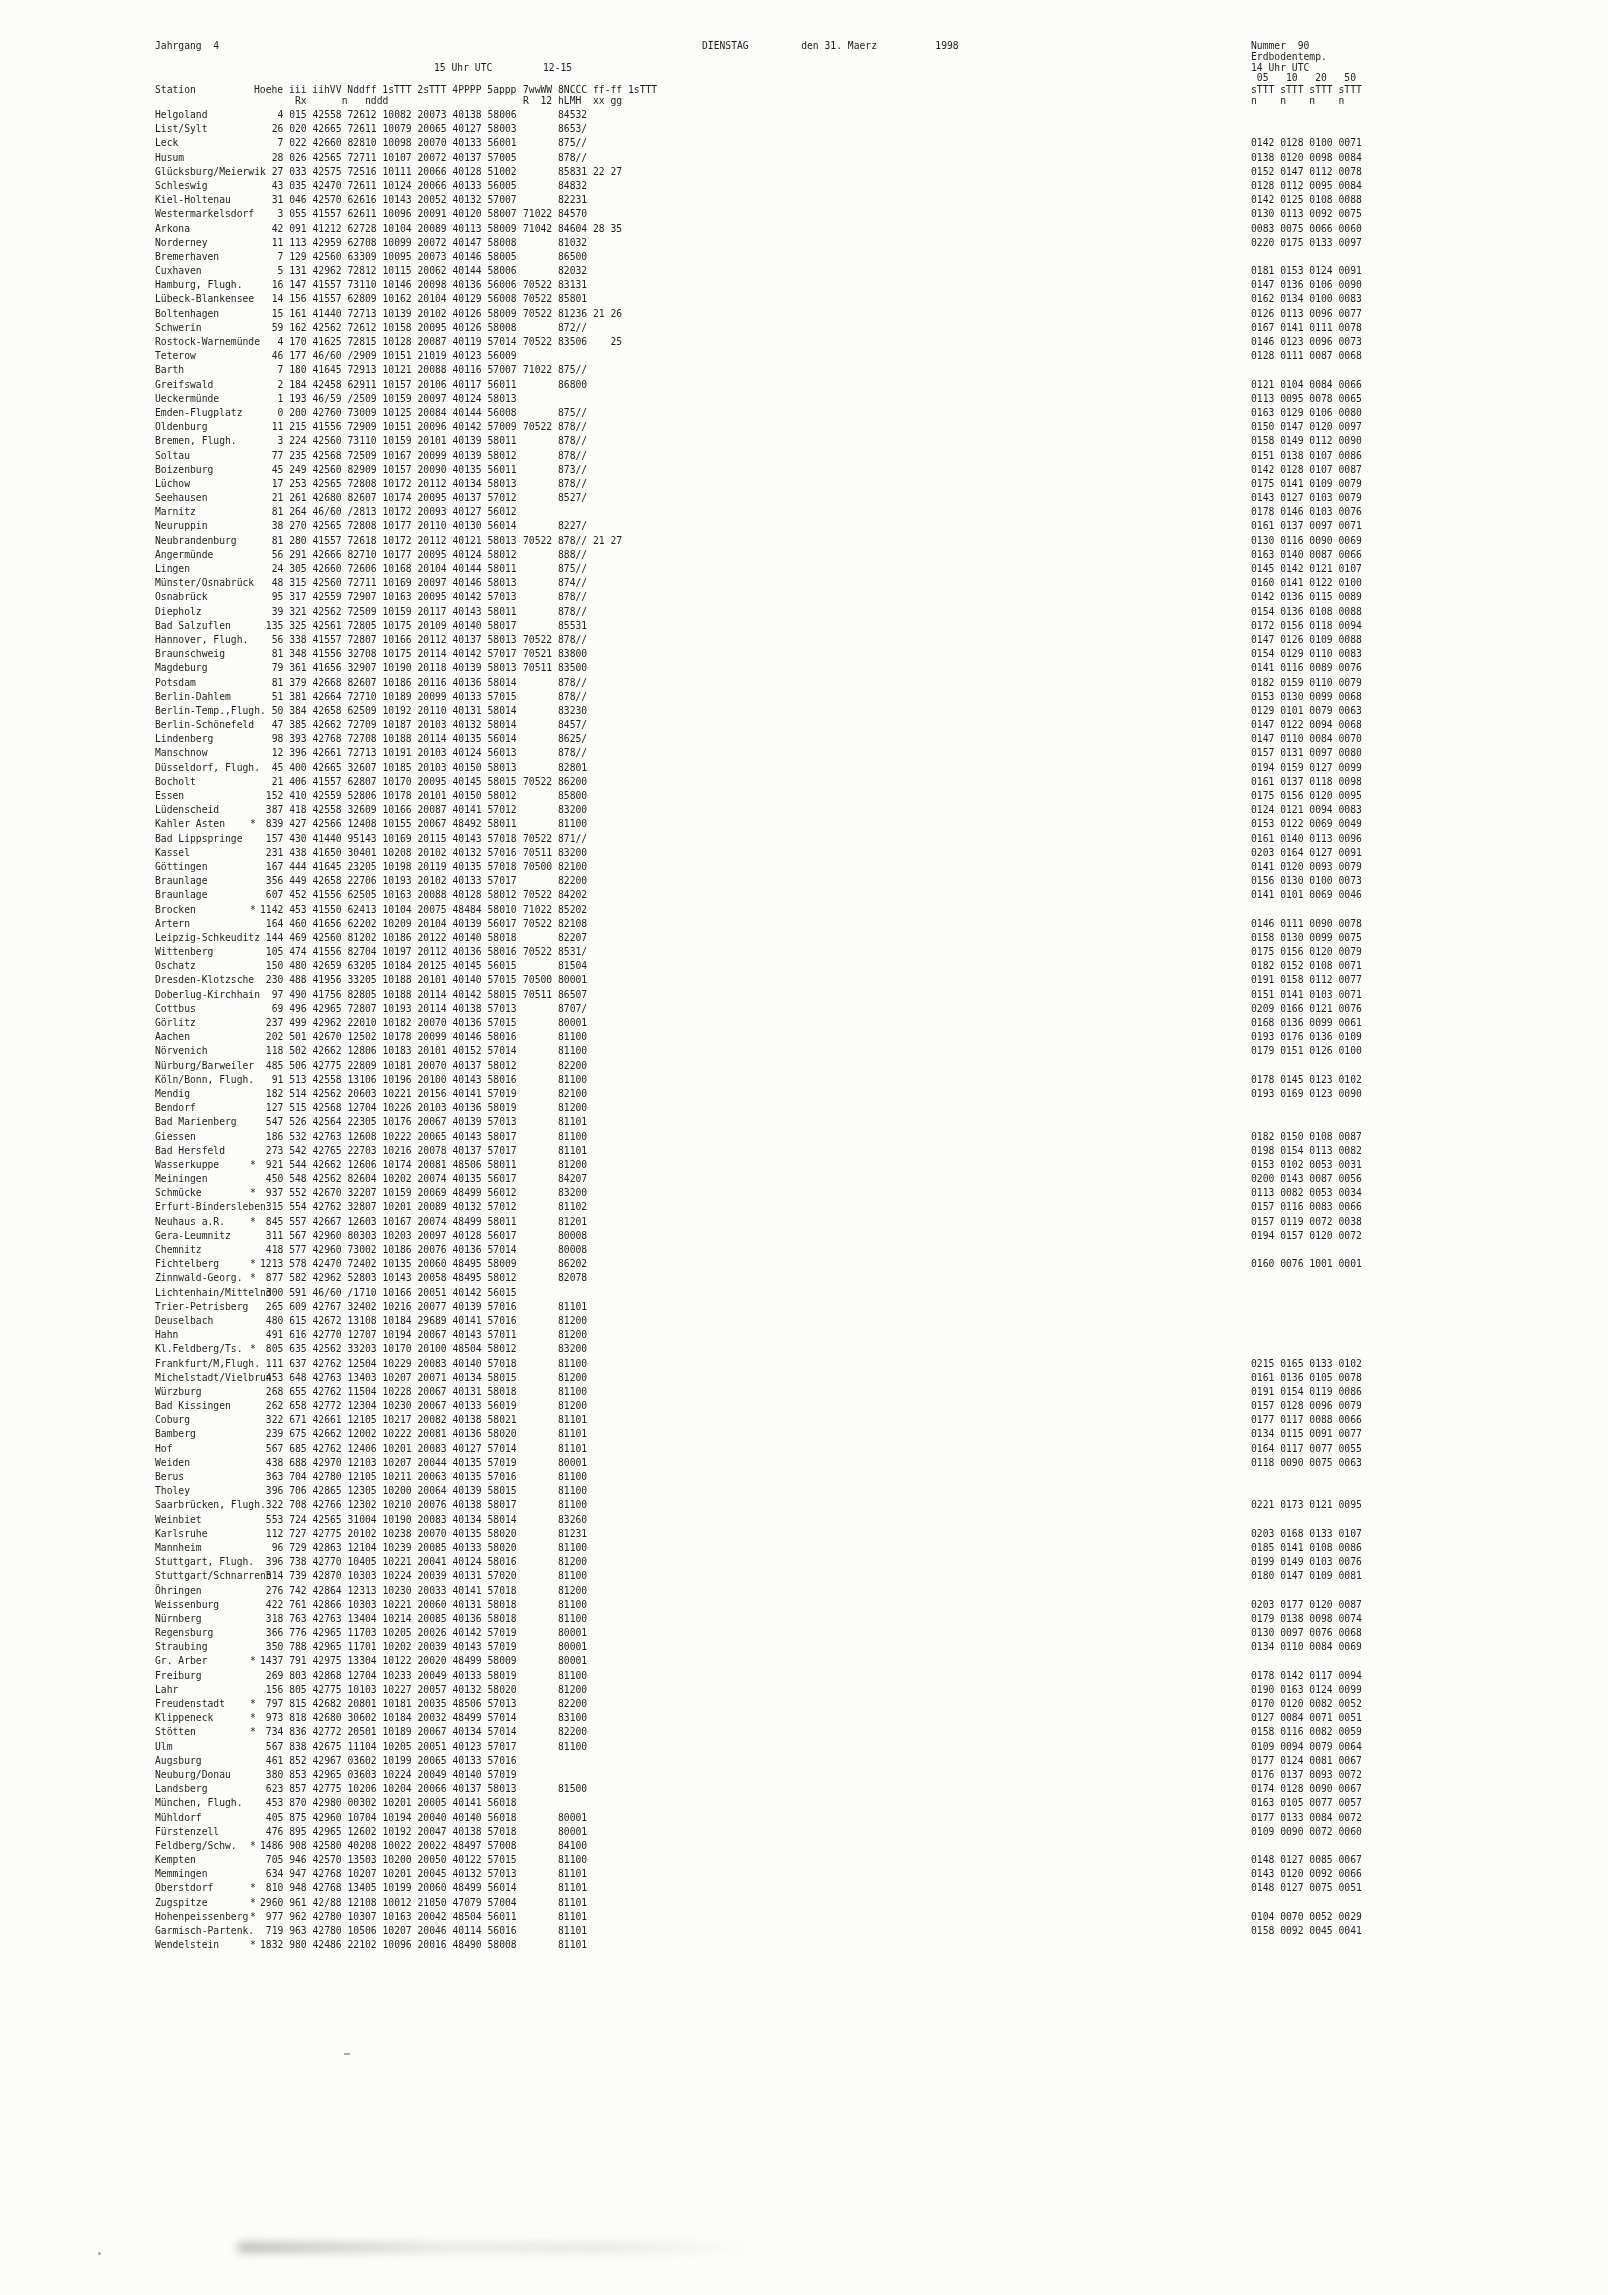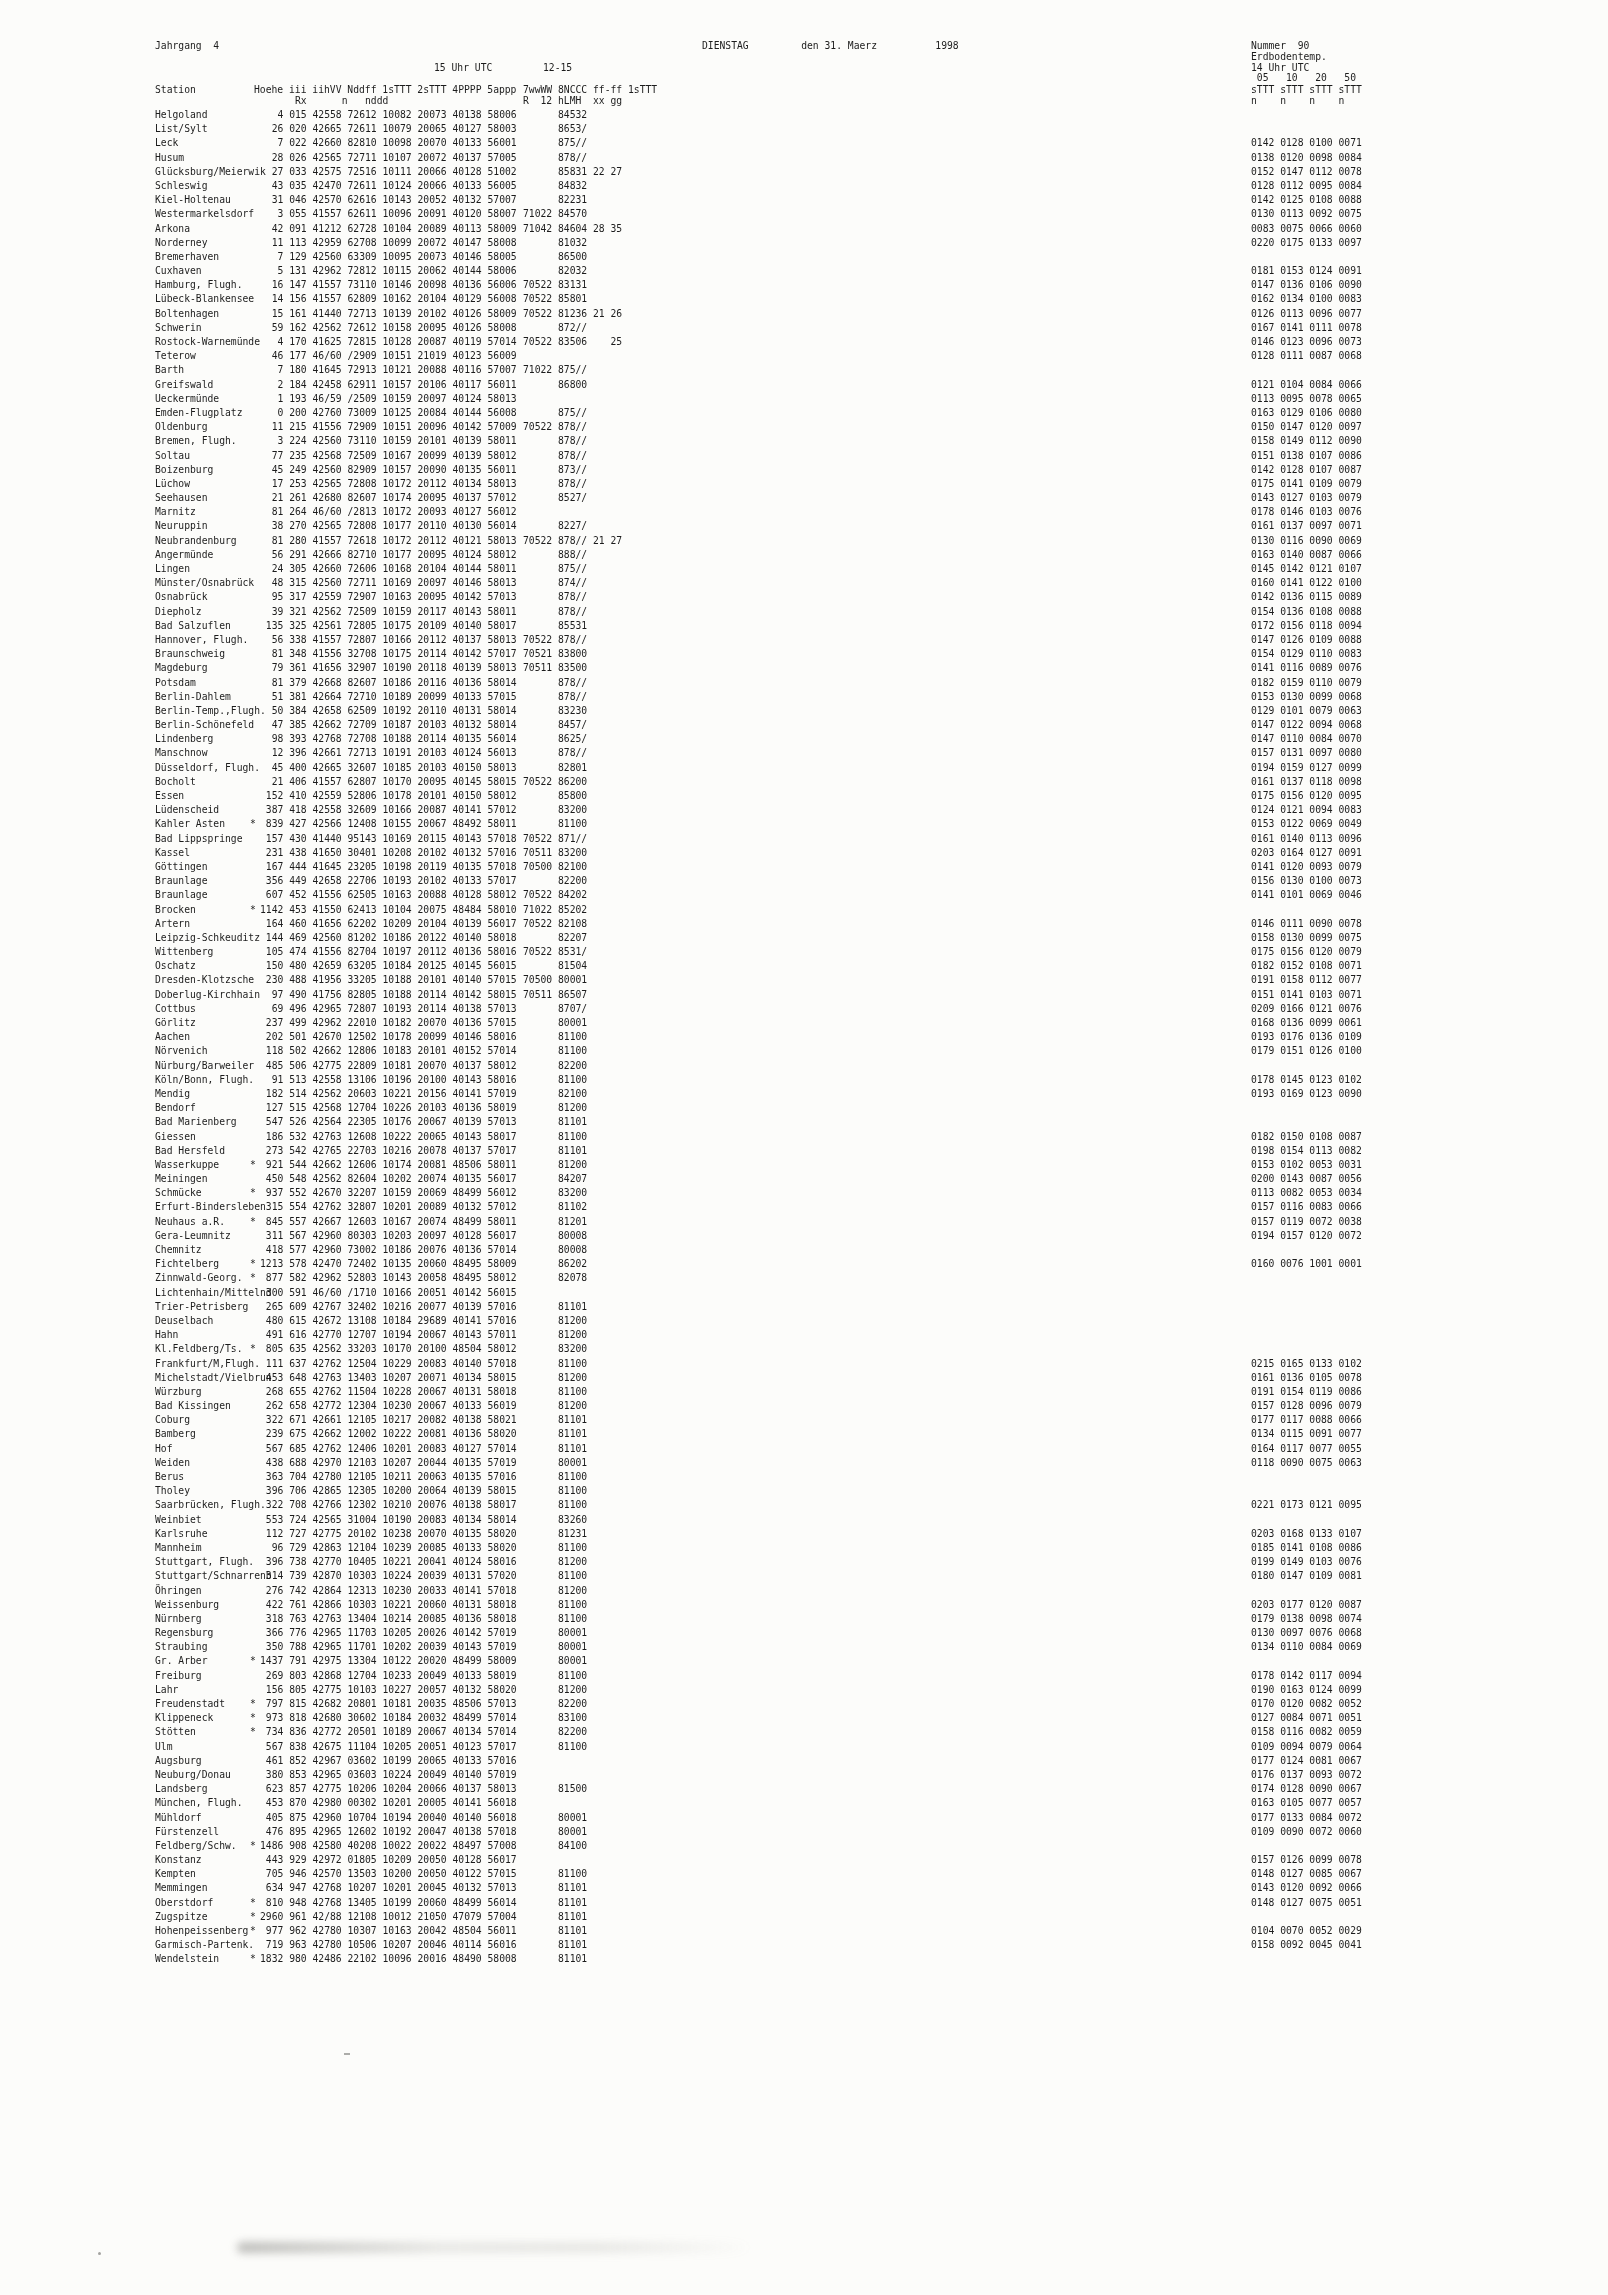--- a/index.html
+++ b/index.html
@@ -769,25 +769,20 @@
           <span class="cell c-mid">      80001</span>
           <span class="cell c-soil">0109 0090 0072 0060</span>
         </div>
         <div class="trow">
           <span class="cell c-name">Feldberg/Schw.</span>
           <span class="cell c-star">*</span>
           <span class="cell c-main">1486 908 42580 40208 10022 20022 48497 57008</span>
           <span class="cell c-mid">      84100</span>
         </div>
         <div class="trow">
-          <span class="cell c-name">Konstanz</span>
-          <span class="cell c-main"> 443 929 42972 01805 10209 20050 40128 56017</span>
-          <span class="cell c-soil">0157 0126 0099 0078</span>
-        </div>
-        <div class="trow">
           <span class="cell c-name">Kempten</span>
           <span class="cell c-main"> 705 946 42570 13503 10200 20050 40122 57015</span>
           <span class="cell c-mid">      81100</span>
           <span class="cell c-soil">0148 0127 0085 0067</span>
         </div>
         <div class="trow">
           <span class="cell c-name">Memmingen</span>
           <span class="cell c-main"> 634 947 42768 10207 10201 20045 40132 57013</span>
           <span class="cell c-mid">      81101</span>
           <span class="cell c-soil">0143 0120 0092 0066</span>

